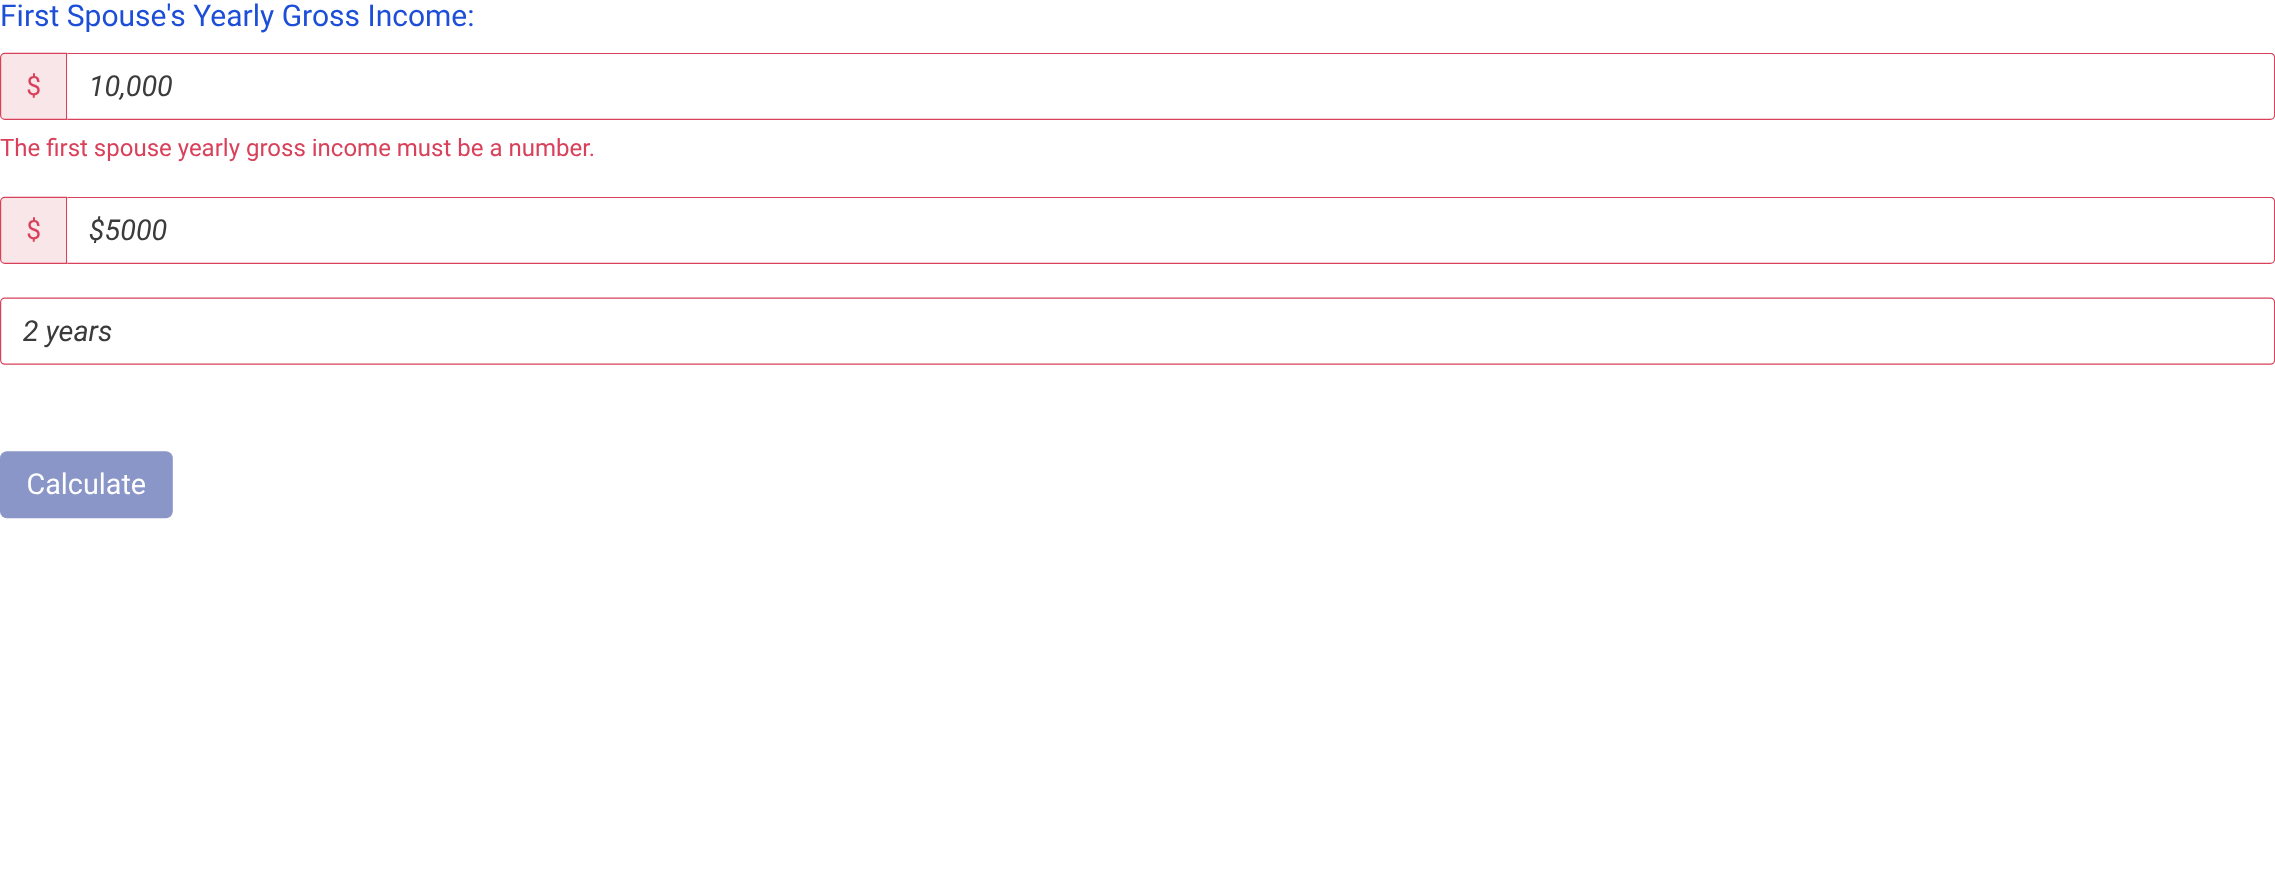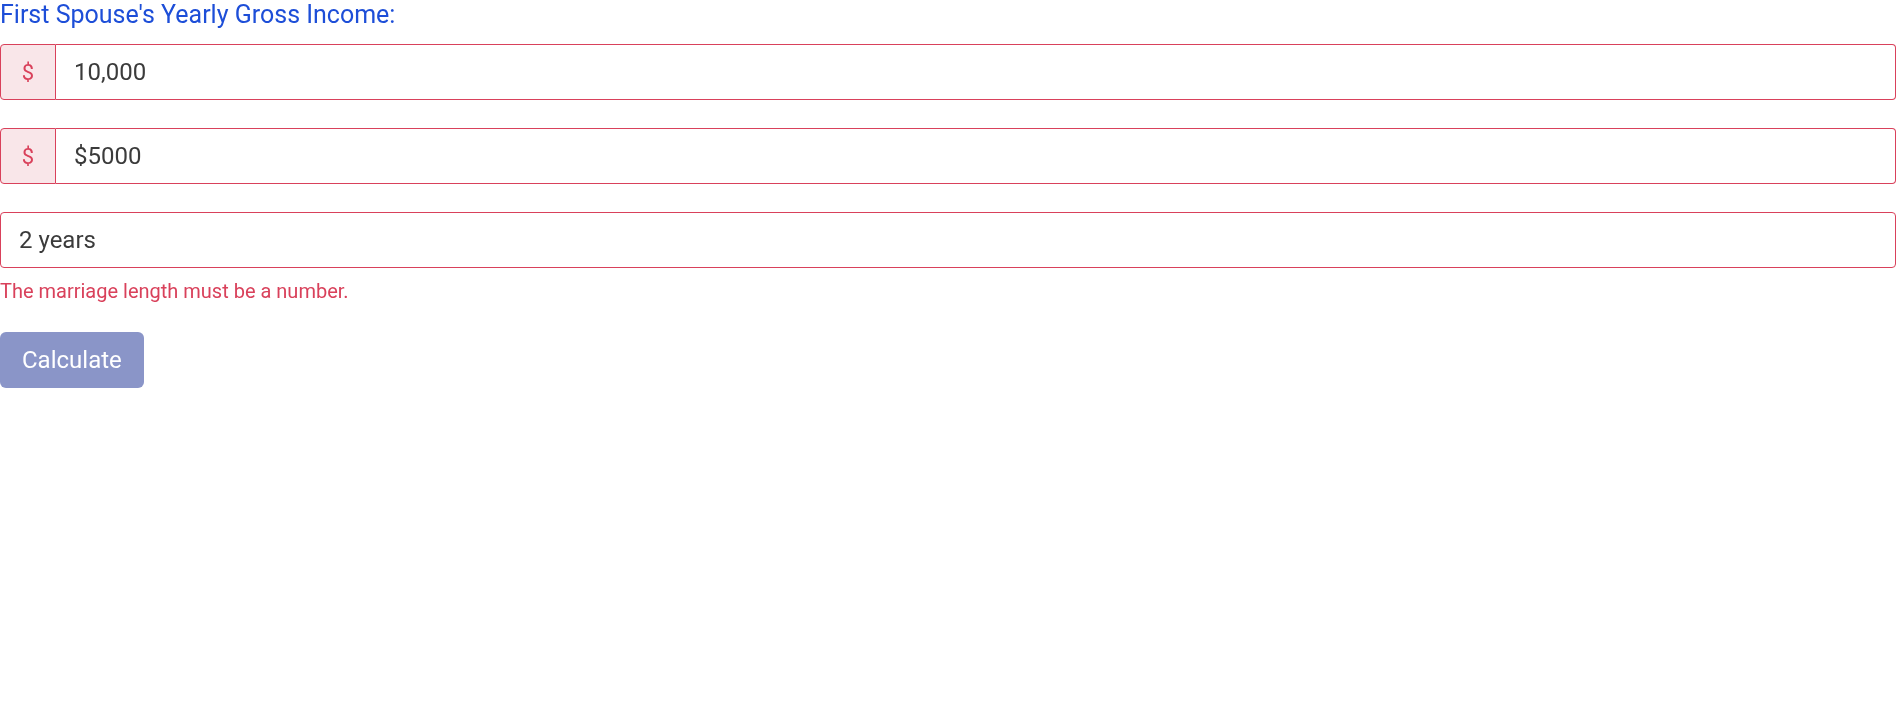--- a/index.html
+++ b/index.html
@@ -48,20 +48,21 @@
     flex: 1 1 auto;
     border: 1px solid #d9415b;
     background: #fff;
     color: #3b3b3b;
     font-size: 24px;
     padding: 0 18px;
     outline: none;
     border-top-right-radius: 4px;
     border-bottom-right-radius: 4px;
     font-family: inherit;
+    font-style: italic;
   }
   .input-row .input-addon + .input-field {
     border-left: none;
   }
   .input-field.full {
     border-top-left-radius: 4px;
     border-bottom-left-radius: 4px;
   }
   .error-text {
     color: #d9415b;
@@ -71,44 +72,45 @@
   }
   .btn {
     background: #8a95c8;
     color: #fff;
     border: none;
     border-radius: 6px;
     padding: 14px 22px;
     font-size: 24px;
     cursor: pointer;
     font-family: inherit;
+    margin-top: 44px;
   }
 </style>
 </head>
 <body>
 
 <form class="form">
 
   <div class="form-group">
     <label class="label">First Spouse's Yearly Gross Income:</label>
     <div class="input-row">
       <span class="input-addon">$</span>
       <input type="text" class="input-field" value="10,000" style="">
     </div>
+    <div class="error-text">The first spouse yearly gross income must be a number.</div>
   </div>
 
   <div class="form-group">
     <div class="input-row">
       <span class="input-addon">$</span>
       <input type="text" class="input-field" value="$5000" style="">
     </div>
   </div>
 
   <div class="form-group">
     <div class="input-row">
       <input type="text" class="input-field full" value="2 years" style="">
     </div>
-    <div class="error-text">The marriage length must be a number.</div>
   </div>
 
   <button type="button" class="btn">Calculate</button>
 
 </form>
 
 </body></html>

